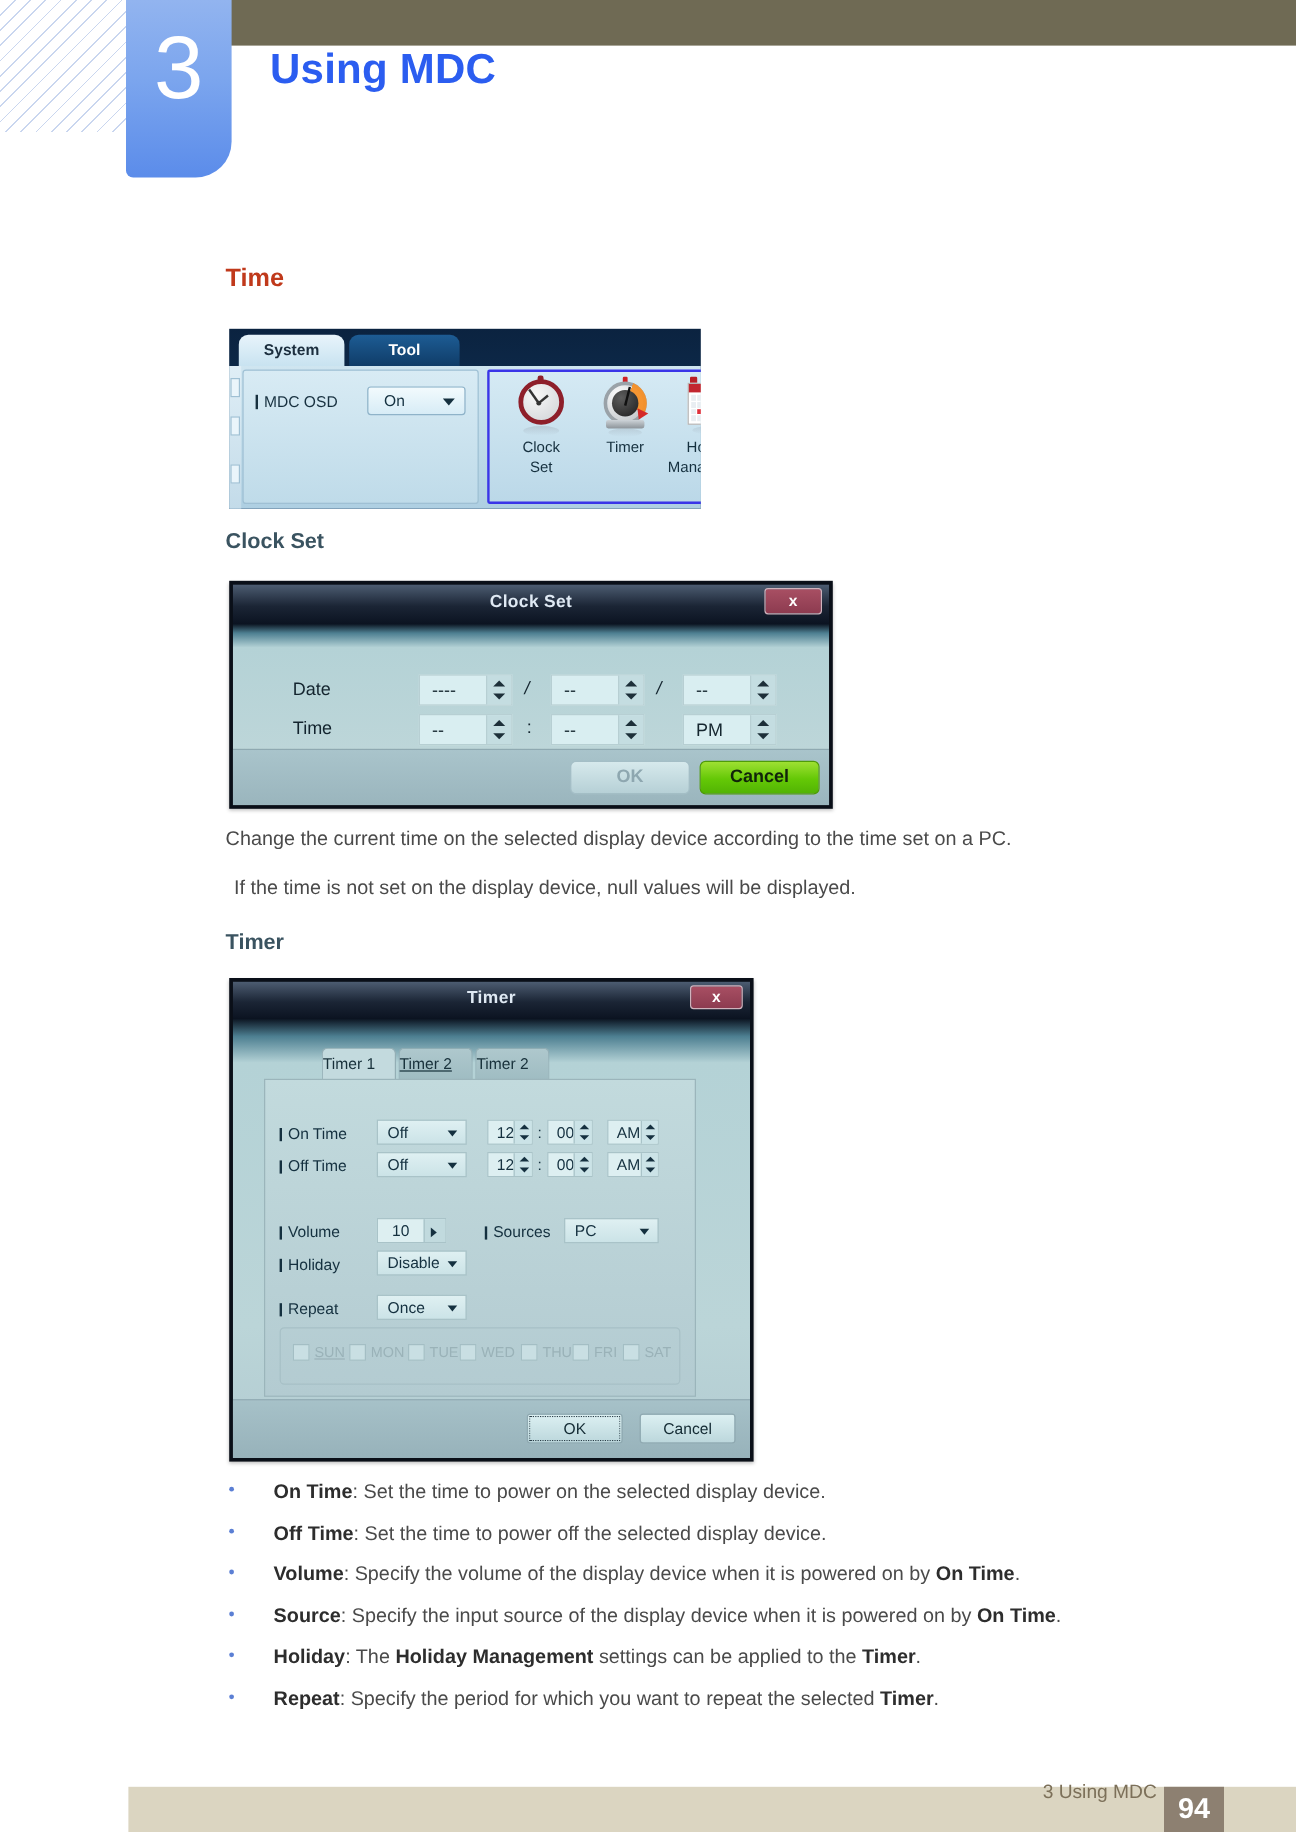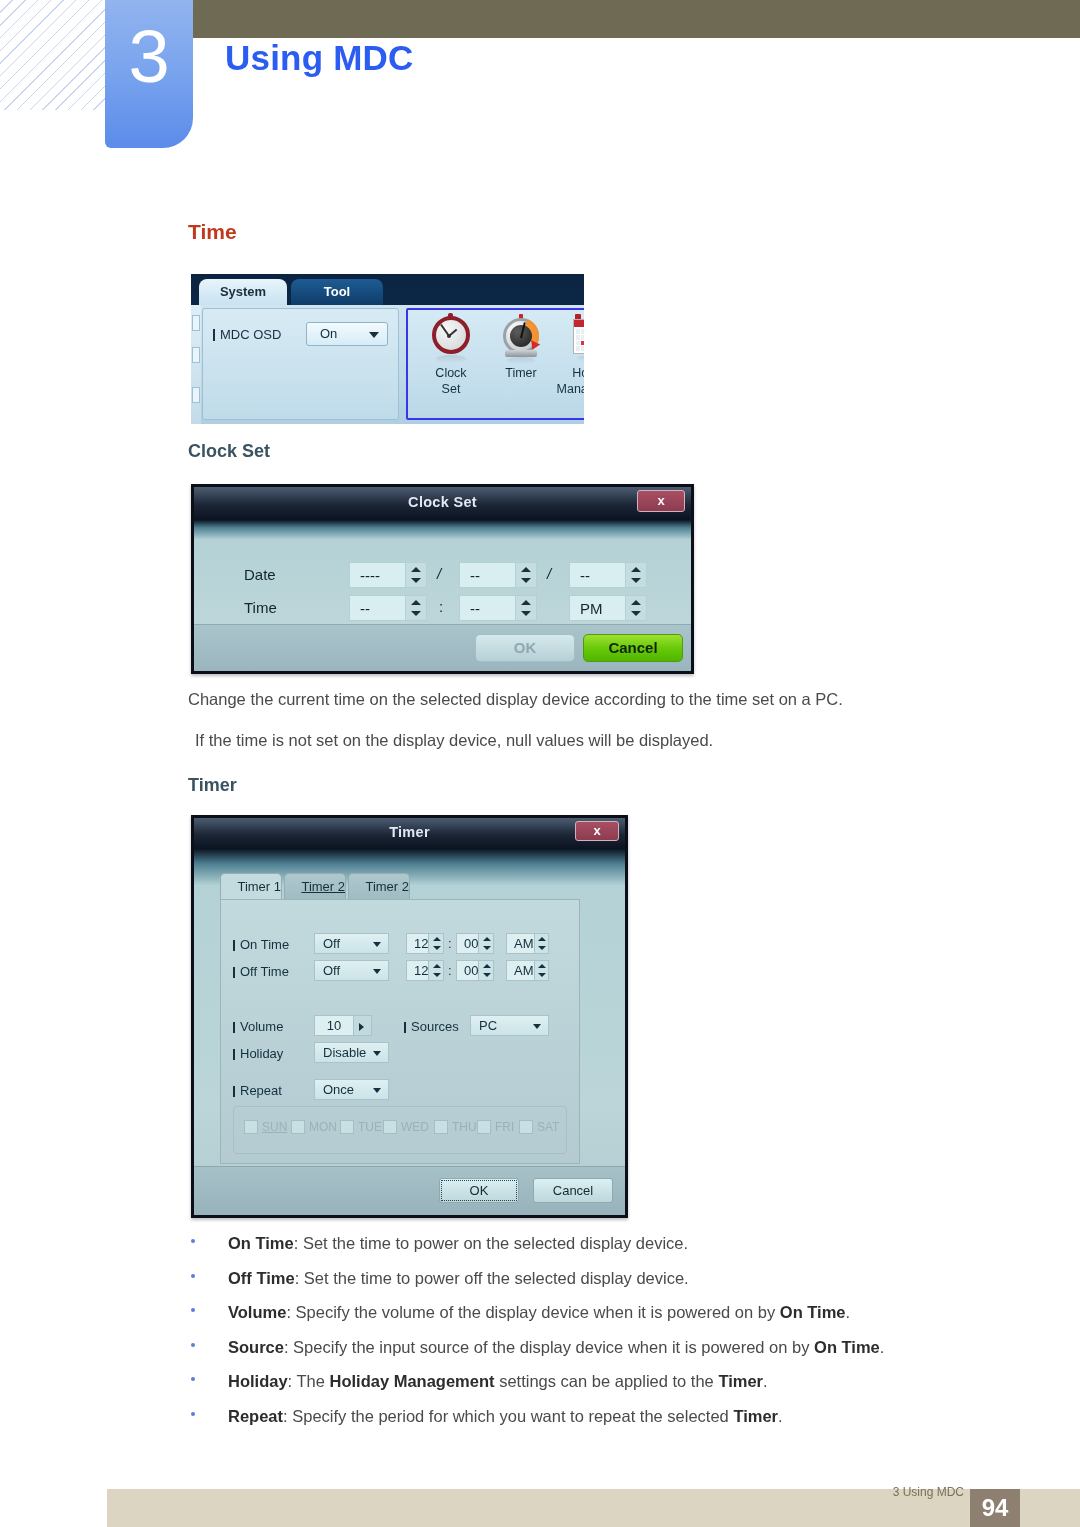--- a/index.html
+++ b/index.html
@@ -61,21 +61,21 @@
   }
   .bullet-row b{color:#2d2d2d;font-weight:bold;}
 
   
   .footer-bar{
     position:absolute;left:107px;top:1489px;width:973px;height:38px;
     background:#dbd5c1;
   }
   .footer-text{
     position:absolute;right:116px;top:1485px;
-    color:#7c7059;font-size:12px;
+    color:#7c7059;font-size:16px;
   }
   .footer-page{
     position:absolute;left:970px;top:1489px;width:50px;height:38px;
     background:#8d8071;color:#ffffff;font-size:24px;font-weight:bold;
     text-align:center;line-height:38px;
   }
 
   
   .shot1{
     position:absolute;left:191px;top:274px;width:393px;height:150px;
@@ -323,23 +323,23 @@
     background:#0a0f18;padding:3px;box-sizing:border-box;
     box-shadow:0 2px 3px rgba(0,0,0,.25);
   }
   .tm-body{
     position:absolute;left:0;top:31px;width:100%;bottom:0;
     background:linear-gradient(180deg,#0c1522 0%,#4d7f91 4%,#b4d2d6 10%,#bbd5d8 70%,#b2cbd1 100%);
   }
   .tm-tabs{position:absolute;left:26px;top:24px;height:27px;}
   .tm-tab{
     position:absolute;top:0;height:27px;box-sizing:border-box;
-    font-size:13px;color:#17303a;text-align:right;line-height:25px;
+    font-size:13px;color:#17303a;text-align:left;line-height:25px;
     border:1px solid #93aeb5;border-bottom:none;
-    border-top-left-radius:5px;border-top-right-radius:5px;
+    border-top-left-radius:5px;border-top-right-radius:5px;margin-left:48px;
   }
   .tm-tab.active{
     left:0;width:62px;background:#c3dade;
   }
   .tm-tab.t2{left:64px;width:62px;background:linear-gradient(180deg,#aec8cd,#9fbcc2);text-decoration:underline;}
   .tm-tab.t3{left:128px;width:62px;background:linear-gradient(180deg,#aec8cd,#9fbcc2);}
   .tm-panel{
     position:absolute;left:26px;top:50px;width:360px;height:265px;
     border:1px solid #9bb5bb;box-sizing:border-box;
     background:linear-gradient(180deg,#c2dadd,#b3cbd1);

